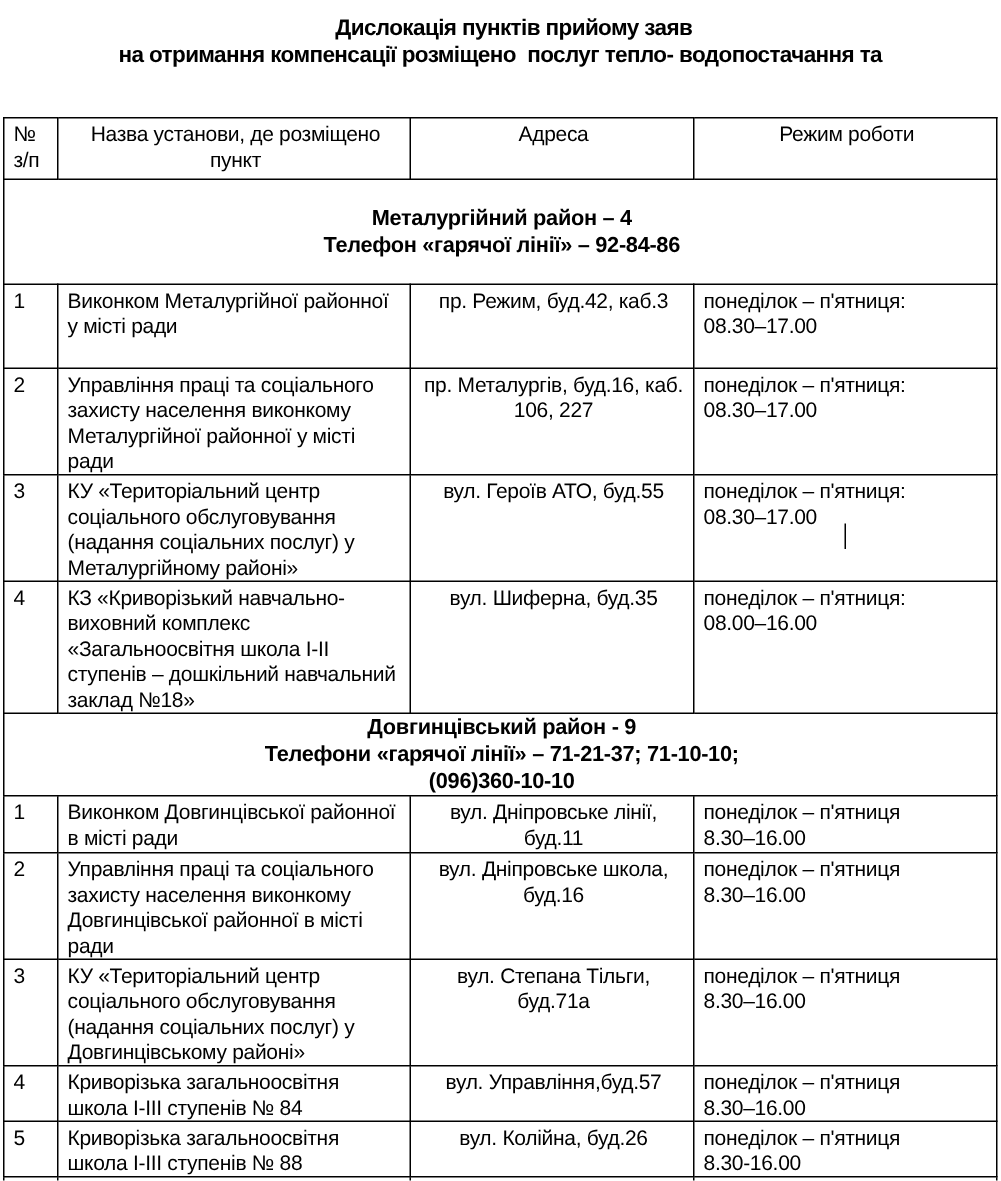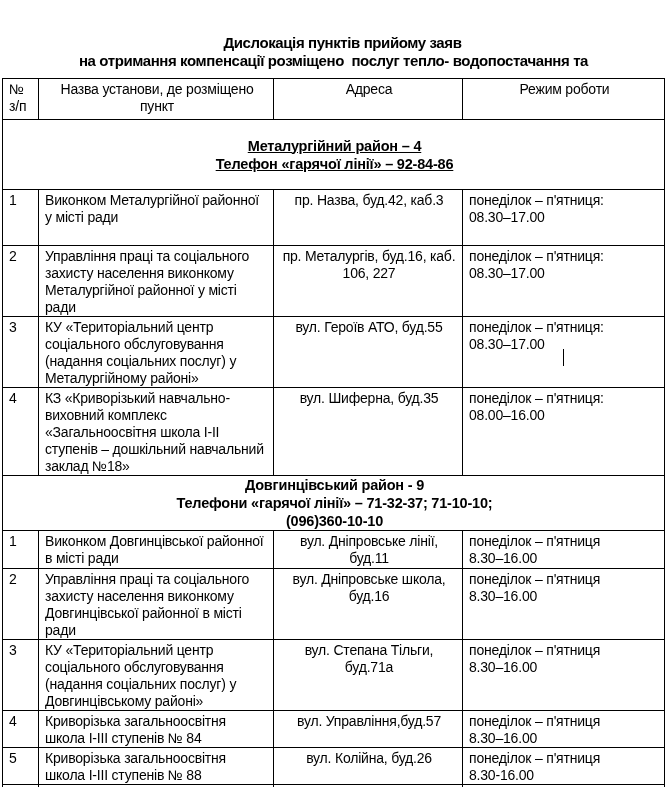--- a/index.html
+++ b/index.html
@@ -21,21 +21,21 @@
     left: 0;
     width: 667px;
     font-family: "Liberation Sans", sans-serif;
     font-weight: bold;
     font-size: 15px;
     line-height: 17.5px;
     text-align: center;
     letter-spacing: -0.4px;
   }
   .doc-title .line { display: block; white-space: pre; }
-  .doc-title .l1 { padding-left: 18px; margin-top: 24px; }
+  .doc-title .l1 { padding-left: 18px; }
   .doc-title .l2 { padding-left: 0px; }
   .doc-title .l3 { padding-left: 0px; }
 
   table.dislocation {
     position: absolute;
     top: 78px;
     left: 2px;
     width: 662px;
     border-collapse: collapse;
     table-layout: fixed;
@@ -60,21 +60,21 @@
   }
   th.num { text-align: left; padding-left: 8px; }
   tr.head-row { height: 41px; }
 
   tr.section td {
     font-weight: bold;
     text-align: center;
     font-size: 14.5px;
     line-height: 18px;
   }
-  tr.section.s1 td { height: 69px; vertical-align: middle; padding-top: 0; text-decoration: underline; }
+  tr.section.s1 td { height: 69px; vertical-align: middle; padding-top: 0; }
   tr.section.s2 td { height: 52px; padding-top: 0; vertical-align: top; }
 
   td.num { text-align: left; padding-left: 5px; }
   td.addr { text-align: center; }
   td.hours { }
 
   .cursor-mark {
     position: absolute;
     left: 563px;
     top: 349px;
@@ -108,21 +108,21 @@
 
   <tr class="section s1">
     <td colspan="4">
       <div>Металургійний район – 4</div>
       <div>Телефон «гарячої лінії» – 92-84-86</div>
     </td>
   </tr>
   <tr style="height:56px">
     <td class="num">1</td>
     <td>Виконком Металургійної районної у місті ради</td>
-    <td class="addr">пр. Назва, буд.42, каб.3</td>
+    <td class="addr">пр. Режим, буд.42, каб.3</td>
     <td class="hours">
           <div>понеділок – п'ятниця:</div>
           <div>08.30–17.00</div>
         </td>
   </tr>
   <tr style="height:69px">
     <td class="num">2</td>
     <td>Управління праці та соціального захисту населення виконкому Металургійної районної у місті ради</td>
     <td class="addr">пр. Металургів, буд.16, каб. 106, 227</td>
     <td class="hours">
@@ -145,21 +145,21 @@
     <td class="addr">вул. Шиферна, буд.35</td>
     <td class="hours">
           <div>понеділок – п'ятниця:</div>
           <div>08.00–16.00</div>
         </td>
   </tr>
 
   <tr class="section s2">
     <td colspan="4">
       <div>Довгинцівський район - 9</div>
-      <div>Телефони «гарячої лінії» – 71-32-37; 71-10-10;</div>
+      <div>Телефони «гарячої лінії» – 71-21-37; 71-10-10;</div>
       <div>(096)360-10-10</div>
     </td>
   </tr>
   <tr style="height:38px">
     <td class="num">1</td>
     <td>Виконком Довгинцівської районної в місті ради</td>
     <td class="addr">вул. Дніпровське лінії, буд.11</td>
     <td class="hours">
           <div>понеділок – п'ятниця</div>
           <div>8.30–16.00</div>

